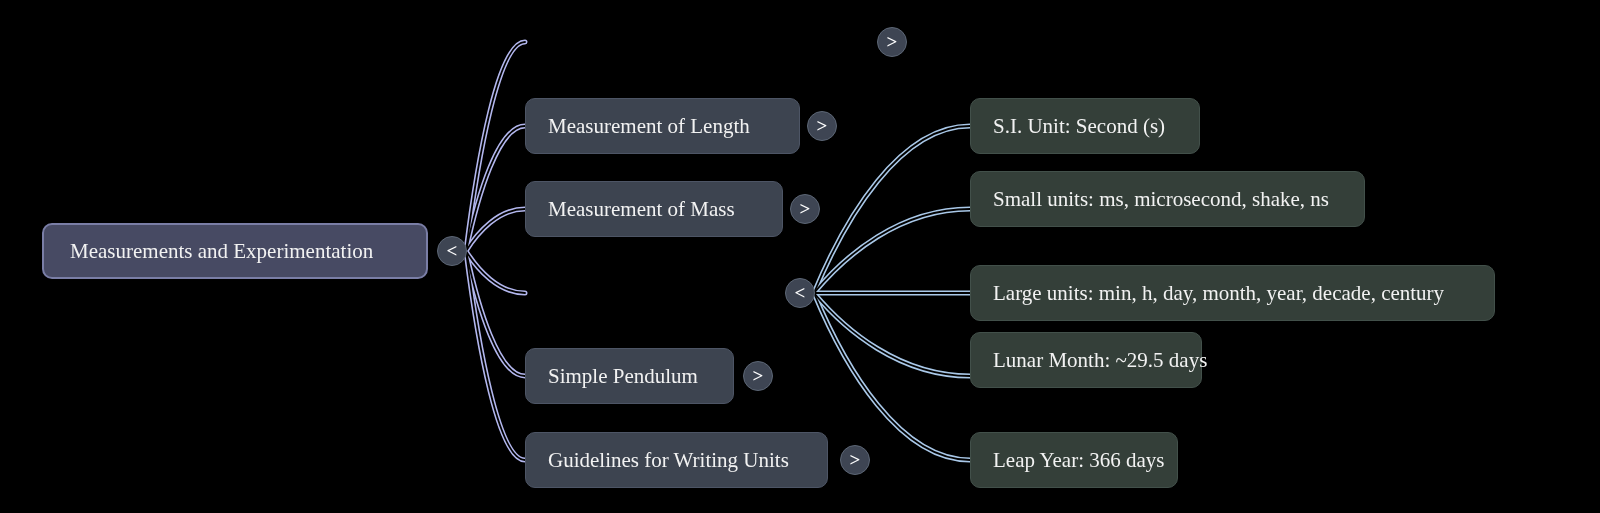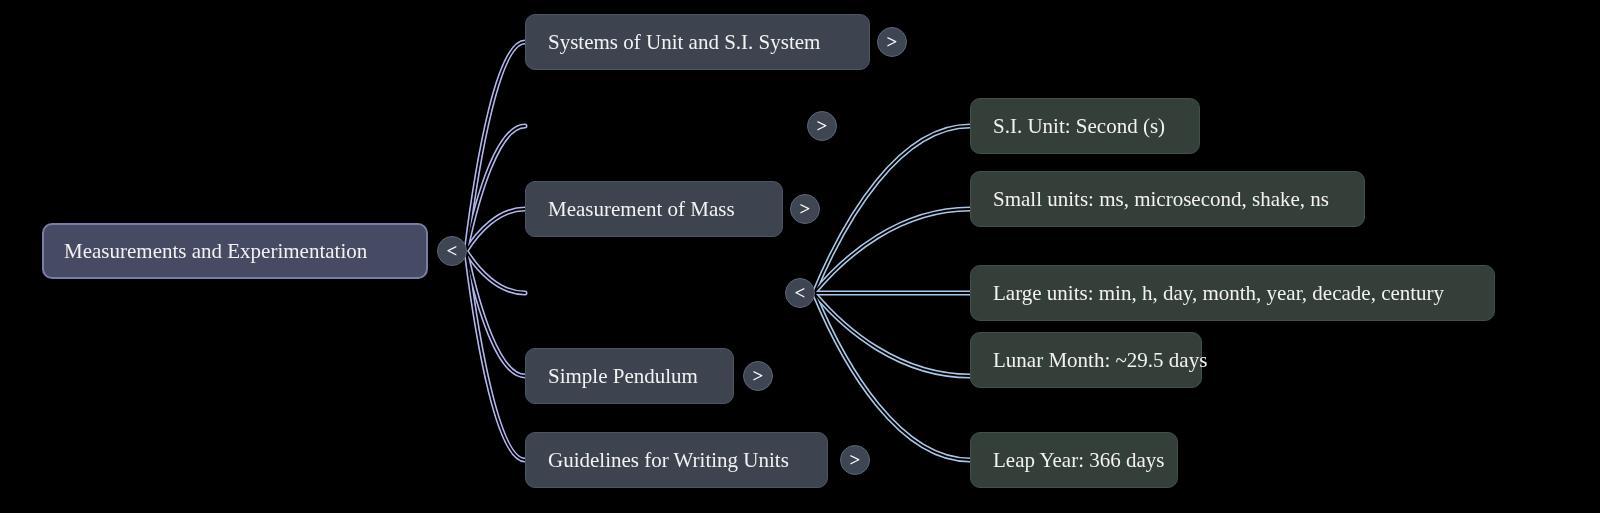--- a/index.html
+++ b/index.html
@@ -15,21 +15,21 @@
   .canvas{
     position:relative; width:1600px; height:513px; background:var(--bg);
     font-family:"Liberation Serif","DejaVu Serif",serif; overflow:hidden;
   }
   .links{position:absolute; left:0; top:0;}
   .node{
     position:absolute; height:56px; box-sizing:border-box;
     display:flex; align-items:center; padding-left:22px;
     border-radius:10px; color:var(--text); font-size:21px; white-space:nowrap;
   }
-  .node.root{background:var(--root-fill); border:2px solid var(--root-border); padding-left:20px;}
+  .node.root{background:var(--root-fill); border:2px solid var(--root-border); padding-left:26px;}
   .node.branch{background:var(--branch-fill); border:1px solid var(--branch-border);}
   .node.leaf{background:var(--leaf-fill); border:1px solid var(--leaf-border);align-items:center;}
   .toggle{
     position:absolute; width:30px; height:30px; box-sizing:border-box;
     border-radius:50%; background:var(--toggle-fill); border:1px solid var(--toggle-border);
     color:#ffffff; font-size:19px; font-weight:600; line-height:27px; text-align:center;
     cursor:pointer; user-select:none;
   }
 </style>
 </head>
@@ -59,25 +59,25 @@
       <path d="M 814 293 C 845.2 293, 899.8 293, 970 293" fill="none" stroke="#000000" stroke-width="1.8" stroke-linecap="round"></path>
       <path d="M 814 293 C 845.2 330.35, 899.8 376, 970 376" fill="none" stroke="#000000" stroke-width="1.8" stroke-linecap="round"></path>
       <path d="M 814 293 C 845.2 368.15, 899.8 460, 970 460" fill="none" stroke="#000000" stroke-width="1.8" stroke-linecap="round"></path>
     </svg>
 
   <div class="node root" style="left:42px; top:223px; width:386px;">
     <span>Measurements and Experimentation</span>
   </div>
   <div class="toggle" style="left:437px; top:236px;">&lt;</div>
 
-  <div class="node branch" style="left:525px; top:14px; width:345px;">
-    <span>Systems of Unit and S.I. System</span>
-  </div>
   <div class="toggle" style="left:877px; top:27px;">&gt;</div>
 
+  <div class="node branch" style="left:525px; top:98px; width:275px;">
+    <span>Measurement of Length</span>
+  </div>
   <div class="toggle" style="left:807px; top:111px;">&gt;</div>
 
   <div class="node branch" style="left:525px; top:181px; width:258px;">
     <span>Measurement of Mass</span>
   </div>
   <div class="toggle" style="left:790px; top:194px;">&gt;</div>
 
   <div class="toggle" style="left:785px; top:278px;">&lt;</div>
 
   <div class="node branch" style="left:525px; top:348px; width:209px;">

